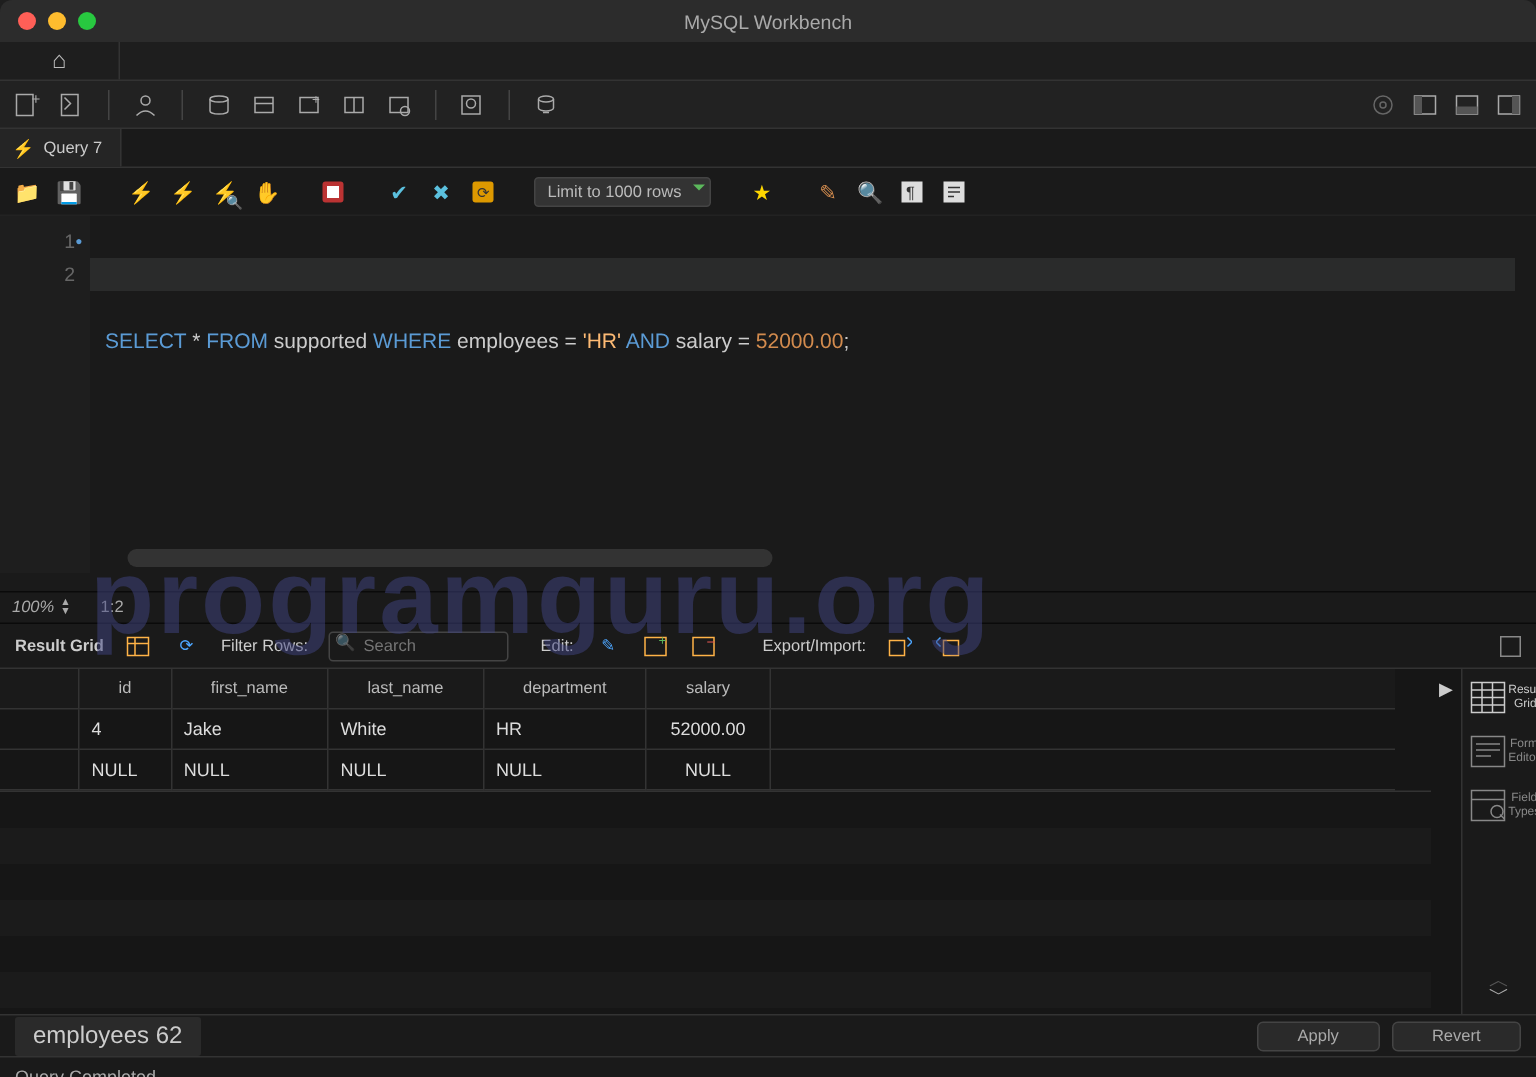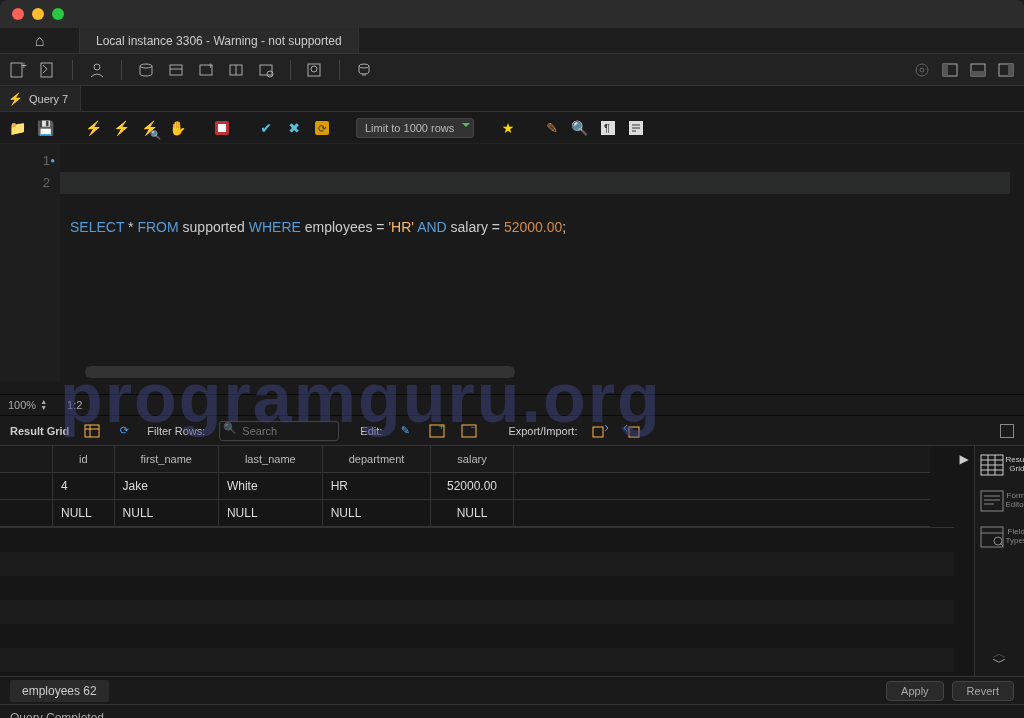--- a/index.html
+++ b/index.html
@@ -46,21 +46,21 @@
 .gutter .marker { color: #5b9bd5; position: absolute; right: -5px; font-size: 8px; }
 .code { flex: 1; padding-top: 6px; line-height: 22px; padding-left: 10px; position: relative; white-space: pre; }
 .codeline2 { position: absolute; top: 28px; left: 0px; right: 14px; height: 22px; background: #2a2b2b; }
 .kw { color: #5b9bd5; }
 .ident { color: #ccc; }
 .str { color: #fdba74; }
 .num { color: #d28b4e; }
 .punct { color: #ccc; }
 
 .editor-footer { height: 22px; background: #1a1a1a; display: flex; align-items: center; padding: 0 8px; gap: 20px; color: #aaa; font-size: 11px; border-top: 1px solid #0a0a0a; border-bottom: 1px solid #0a0a0a; }
-.zoom { display: flex; align-items: center; gap: 4px; }
+.zoom { display: flex; align-items: center; gap: 4px; font-style: italic; }
 .hscroll-track { position: absolute; left: 85px; top: -16px; height: 12px; width: 430px; background: #333; border-radius: 6px; }
 
 .results-toolbar { height: 30px; background: #1a1a1a; display: flex; align-items: center; padding: 0 10px; gap: 14px; border-bottom: 1px solid #333; font-size: 11px; }
 .results-toolbar .lbl { font-weight: 600; color: #ccc; }
 .rt-icon { width: 18px; height: 18px; display: flex; align-items: center; justify-content: center; cursor: pointer; color: #ffb347; }
 .refresh-icon { color: #4da6ff; }
 .filter-input { background: #1a1a1a; border: 1px solid #444; color: #888; padding: 2px 6px 2px 22px; width: 120px; height: 20px; font-size: 11px; border-radius: 3px; }
 .search-wrap { position: relative; }
 .search-wrap:before { content: "🔍"; position: absolute; left: 4px; top: 1px; font-size: 11px; opacity: .5; }
 .spacer { flex: 1; }
@@ -83,47 +83,45 @@
 .caret-col { width: 20px; background: #161616; display: flex; align-items: flex-start; padding-top: 6px; justify-content: center; color: #ccc; }
 
 .side-panel { width: 50px; background: #1a1a1a; display: flex; flex-direction: column; align-items: center; padding-top: 6px; gap: 10px; border-left: 1px solid #333; }
 .sp-item { width: 40px; display: flex; flex-direction: row; align-items: center; gap: 2px; color: #888; cursor: pointer; }
 .sp-item.active { color: #ccc; }
 .sp-icon { width: 28px; height: 26px; display: flex; align-items: center; justify-content: center; font-size: 18px; }
 .sp-label { font-size: 8px; text-align: center; line-height: 1.1; }
 .chevrons { display:flex; flex-direction: column; align-items:center; color:#555; font-size: 14px; line-height: .6; margin-top: auto; margin-bottom: 10px; }
 
 .bottom-tabbar { height: 28px; background: #1a1a1a; display: flex; align-items: center; padding: 0 10px; border-top: 1px solid #333; gap: 10px; }
-.result-tab { background: #2a2a2a; padding: 4px 12px; color: #ccc; font-size: 12px; border-radius: 2px; }
+.result-tab { background: #2a2a2a; padding: 4px 12px; color: #ccc; font-size: 16px; border-radius: 2px; }
 .apply-revert { margin-left: auto; display: flex; gap: 8px; }
-.btn { background: #2a2a2a; border: 1px solid #444; color: #aaa; padding: 3px 14px; font-size: 11px; border-radius: 4px; cursor: pointer; }
+.btn { background: #2a2a2a; border: 1px solid #444; color: #aaa; padding: 3px 26px; font-size: 11px; border-radius: 4px; cursor: pointer; }
 
 .statusbar { height: 26px; background: #1a1a1a; display: flex; align-items: center; padding: 0 10px; color: #aaa; font-size: 12px; border-top: 1px solid #333; }
 
 .watermark { position: absolute; top: 358px; left: 60px; font-size: 70px; font-weight: 700; color: rgba(64,68,130,.5); letter-spacing: 2px; pointer-events: none; font-family: Arial; }
 
 svg { display: block; }
 </style>
 </head>
 <body>
 
 <div class="titlebar">
   <div class="traffic-lights">
     <div class="tl tl-close"></div>
     <div class="tl tl-min"></div>
     <div class="tl tl-max"></div>
   </div>
+  <div class="title">MySQL Workbench</div>
 </div>
 
 <div class="tabbar">
   <div class="home-tab">
     <span>⌂</span>
-  </div>
-  <div class="conn-tab">
-    <span>Local instance 3306 - Warning - not supported</span>
   </div>
 </div>
 
 <div class="main-toolbar">
   <div class="left">
     <div class="tb-icon">
         <svg width="18" height="18" viewBox="0 0 18 18">
           <rect x="2" y="2" width="11" height="14" fill="none" stroke="#aaa"></rect>
           <text x="12" y="8" font-size="10" fill="#aaa">+</text>
         </svg>

